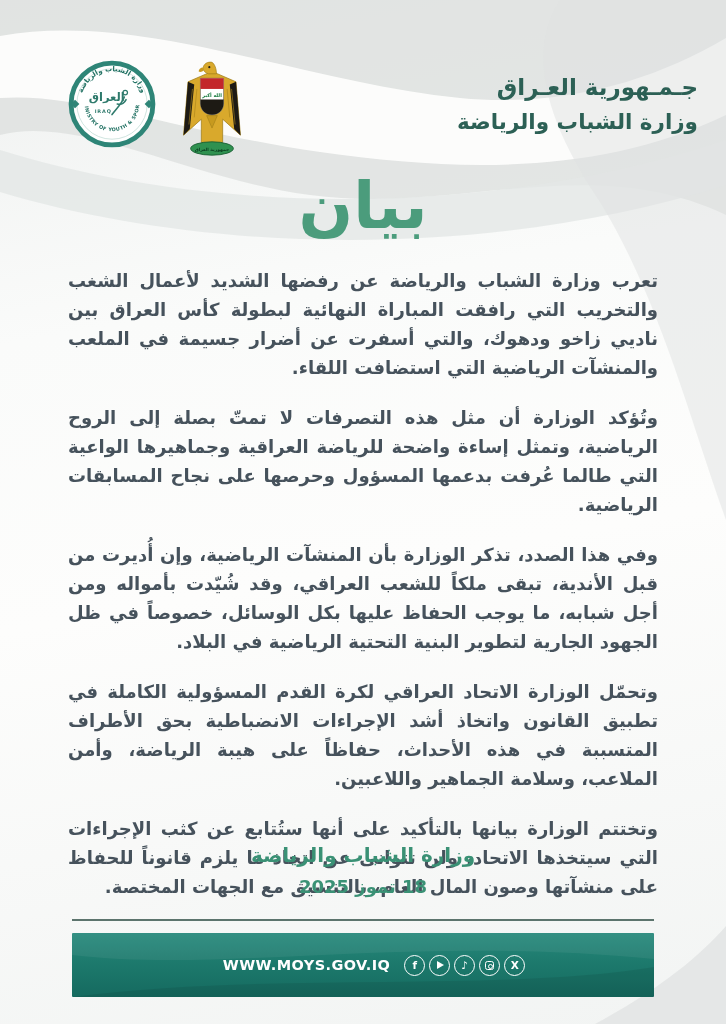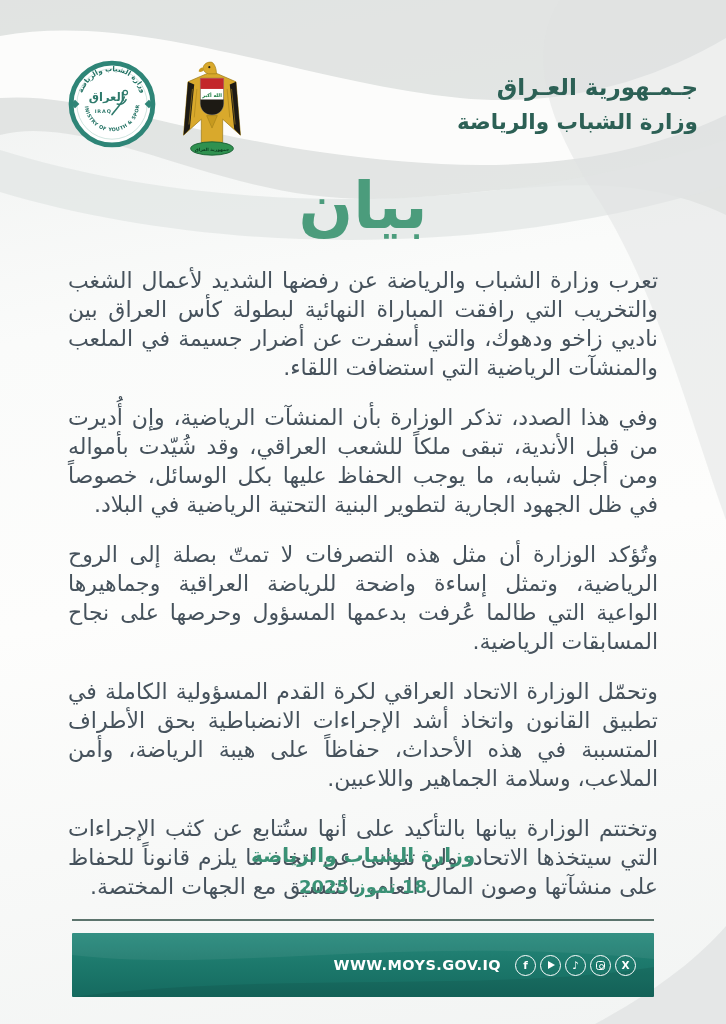--- a/index.html
+++ b/index.html
@@ -19,36 +19,36 @@
   .gov-titles { text-align:right; direction:rtl; color:#2c6055; font-weight:bold; padding-top:14px; }
   .gov-titles .line1 { font-size:23px; letter-spacing:0; }
   .gov-titles .line2 { font-size:21.5px; margin-top:9px; }
 
   
   .stmt-title { text-align:center; color:#4b9c7c; font-size:64px; font-weight:bold; margin-top:16px; line-height:1.05; }
 
   
   .body-text { width:590px; margin:26px auto 0; direction:rtl; }
   .body-text p {
-    color:#46525c; font-size:22px; font-weight:normal; line-height:29px;
+    color:#46525c; font-size:18px; font-weight:bold; line-height:29px;
     text-align:justify; text-align-last:right; margin-bottom:21px;
   }
   .body-text p:last-child { margin-bottom:0; }
 
   
   .signature { position:absolute; left:0; right:0; top:843px; text-align:center; direction:rtl; color:#3a9175; font-weight:bold; }
   .signature .sig-name { font-size:20px; }
   .signature .sig-date { font-size:18px; margin-top:9px; }
 
   
   .divider { position:absolute; top:919px; left:72px; width:582px; height:2px; background:#5c746d; border:none; }
   .footer-bar {
     position:absolute; top:933px; left:72px; width:582px; height:64px;
     background:linear-gradient(180deg,#28897c 0%,#1d7a6d 45%,#156a5f 100%);
-    border-radius:1px; display:flex; justify-content:flex-end; align-items:center;
+    border-radius:1px; display:flex; justify-content:center; align-items:center;
     padding:0 18px 0 40px; overflow:hidden;
   }
   .footer-wave { position:absolute; inset:0; pointer-events:none; }
   .f-left { display:flex; align-items:center; gap:14px; position:relative; }
   .f-url { color:#fff; font-size:14.5px; font-weight:bold; letter-spacing:.4px; }
   .sicons { display:flex; align-items:center; gap:4px; }
   .sicon {
     width:21px; height:21px; border:1.4px solid #fff; border-radius:50%;
     display:flex; align-items:center; justify-content:center;
     color:#fff; font-size:10.5px; font-weight:bold; line-height:1;
@@ -132,22 +132,22 @@
       <div class="gov-titles">
         <div class="line1">جـمـهورية العـراق</div>
         <div class="line2">وزارة الشباب والرياضة</div>
       </div>
     </div>
 
     <div class="stmt-title">بيان</div>
 
     <div class="body-text">
       <p>تعرب وزارة الشباب والرياضة عن رفضها الشديد لأعمال الشغب والتخريب التي رافقت المباراة النهائية لبطولة كأس العراق بين ناديي زاخو ودهوك، والتي أسفرت عن أضرار جسيمة في الملعب والمنشآت الرياضية التي استضافت اللقاء.</p>
+      <p>وتُؤكد الوزارة أن مثل هذه التصرفات لا تمتّ بصلة إلى الروح الرياضية، وتمثل إساءة واضحة للرياضة العراقية وجماهيرها الواعية التي طالما عُرفت بدعمها المسؤول وحرصها على نجاح المسابقات الرياضية.</p>
       <p>وفي هذا الصدد، تذكر الوزارة بأن المنشآت الرياضية، وإن أُديرت من قبل الأندية، تبقى ملكاً للشعب العراقي، وقد شُيّدت بأمواله ومن أجل شبابه، ما يوجب الحفاظ عليها بكل الوسائل، خصوصاً في ظل الجهود الجارية لتطوير البنية التحتية الرياضية في البلاد.</p>
-      <p>وتُؤكد الوزارة أن مثل هذه التصرفات لا تمتّ بصلة إلى الروح الرياضية، وتمثل إساءة واضحة للرياضة العراقية وجماهيرها الواعية التي طالما عُرفت بدعمها المسؤول وحرصها على نجاح المسابقات الرياضية.</p>
       <p>وتحمّل الوزارة الاتحاد العراقي لكرة القدم المسؤولية الكاملة في تطبيق القانون واتخاذ أشد الإجراءات الانضباطية بحق الأطراف المتسببة في هذه الأحداث، حفاظاً على هيبة الرياضة، وأمن الملاعب، وسلامة الجماهير واللاعبين.</p>
       <p>وتختتم الوزارة بيانها بالتأكيد على أنها ستُتابع عن كثب الإجراءات التي سيتخذها الاتحاد، ولن تتوانى عن اتخاذ ما يلزم قانوناً للحفاظ على منشآتها وصون المال العام، بالتنسيق مع الجهات المختصة.</p>
     </div>
 
     <div class="signature">
       <div class="sig-name">وزارة الشباب والرياضة</div>
       <div class="sig-date">18 تموز 2025</div>
     </div>
 
     <hr class="divider">

